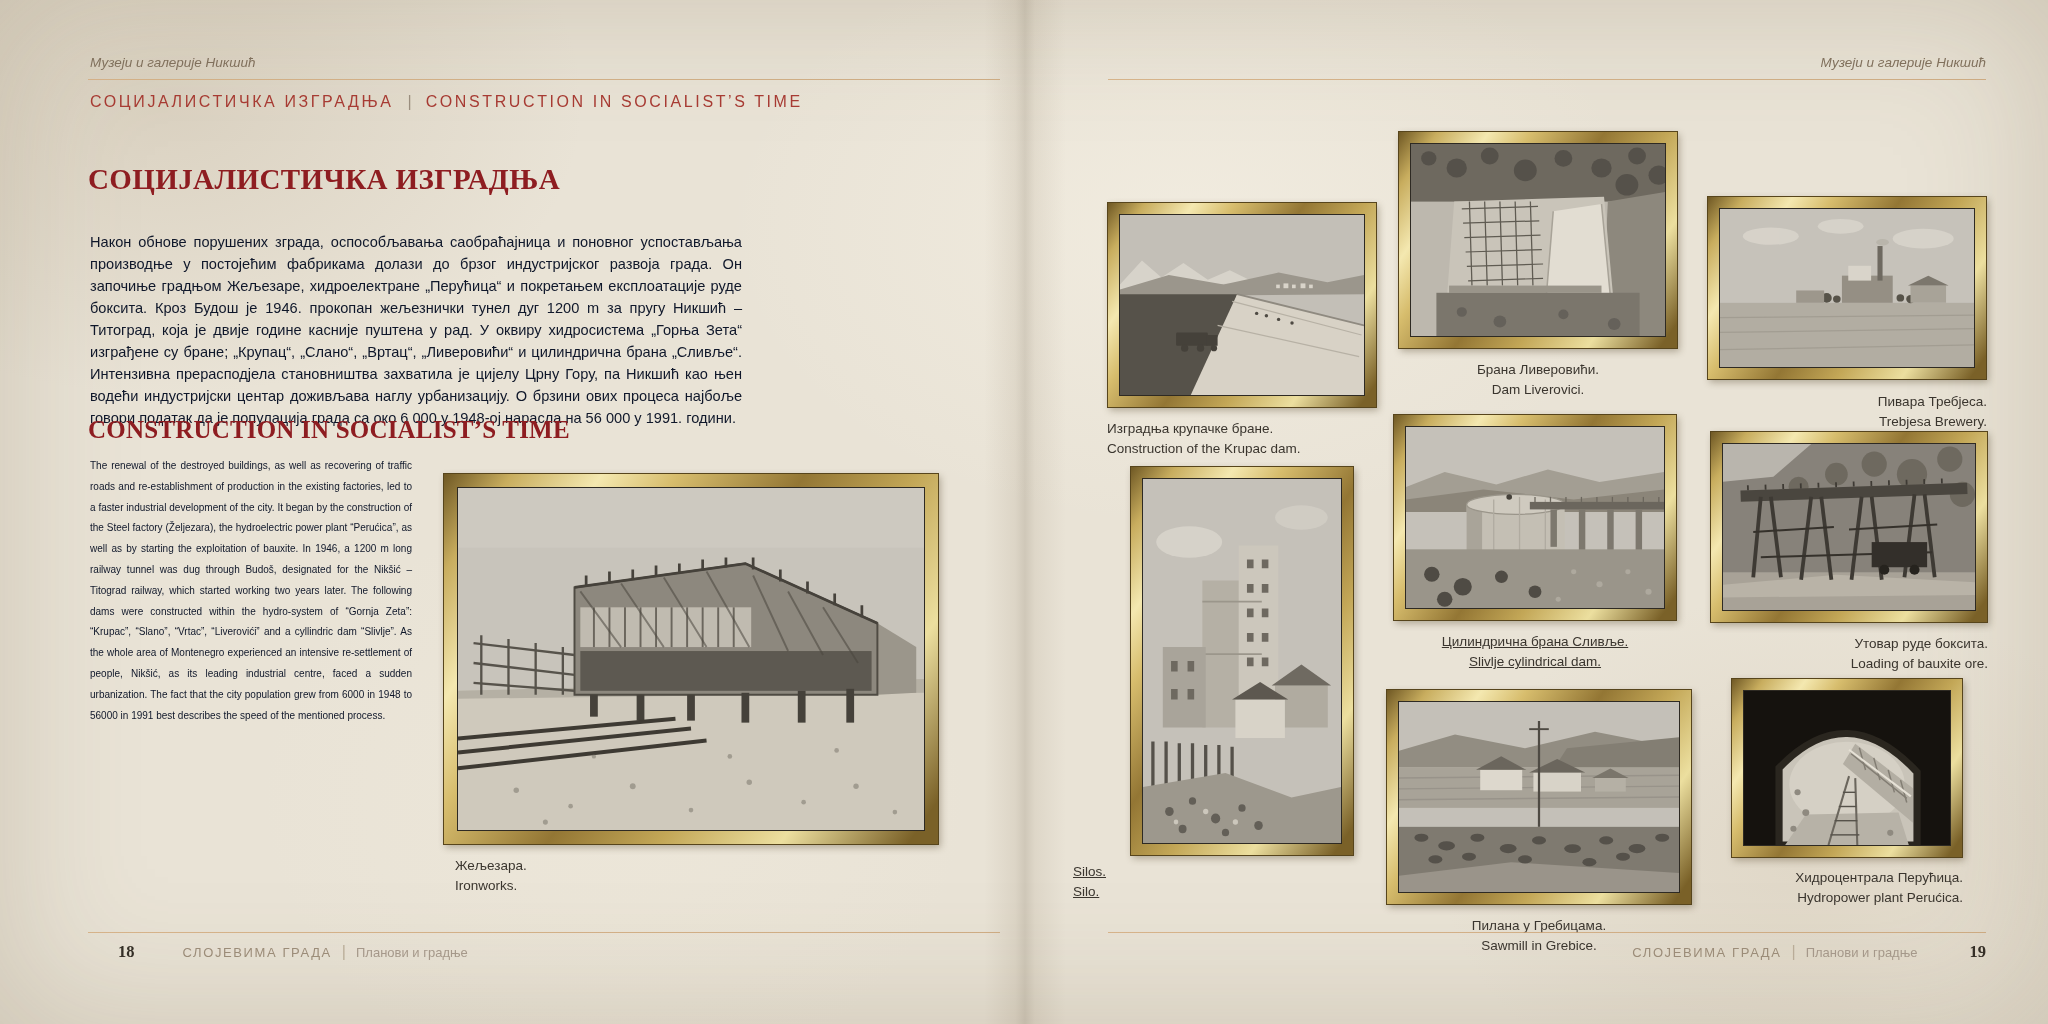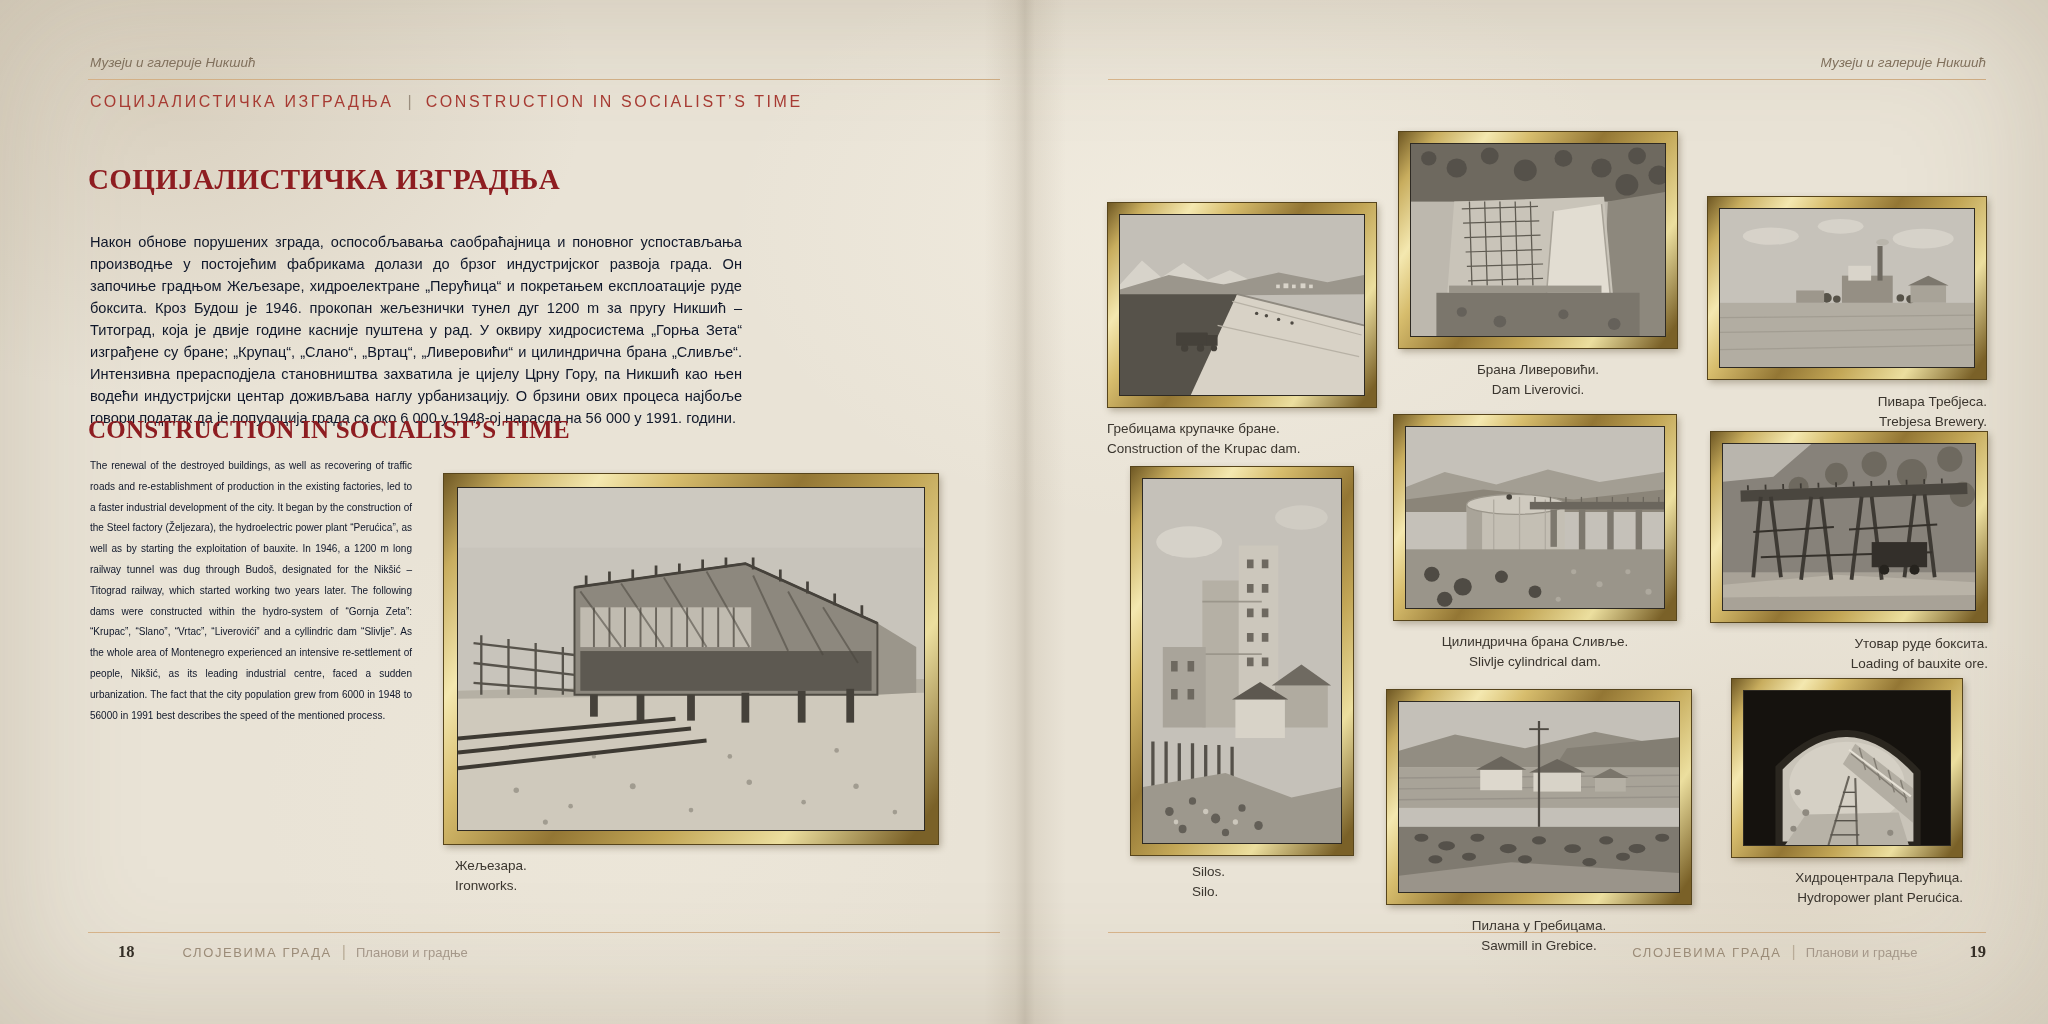--- a/index.html
+++ b/index.html
@@ -185,21 +185,21 @@
         <g fill="#4e4a43">
             <circle cx="112" cy="82" r="1.4"></circle>
             <circle cx="120" cy="84" r="1.4"></circle>
             <circle cx="130" cy="87" r="1.4"></circle>
             <circle cx="141" cy="90" r="1.4"></circle>
           </g>
       </svg>
     </div>
   </div>
   <div class="abs caption" style="left:1107px;top:419px;width:270px;">
-    <div>Гребицама крупачке бране.</div>
+    <div>Изградња крупачке бране.</div>
     <div>Construction of the Krupac dam.</div>
   </div>
 
   <div class="gframe" style="left:1398px;top:131px;width:280px;height:218px;">
     <div class="ph">
       <svg viewBox="0 0 200 160" preserveAspectRatio="none">
         <rect width="200" height="160" fill="#bdb8ae"></rect>
         <rect width="200" height="48" fill="#6e695f"></rect>
         <g fill="#55514a">
             <circle cx="14" cy="12" r="6"></circle>
@@ -327,21 +327,21 @@
         <g fill="#b3aea3" opacity=".8">
             <circle cx="130" cy="116" r="2"></circle>
             <circle cx="150" cy="126" r="2.4"></circle>
             <circle cx="172" cy="116" r="2"></circle>
             <circle cx="188" cy="132" r="2.4"></circle>
             <circle cx="118" cy="138" r="2"></circle>
           </g>
       </svg>
     </div>
   </div>
-  <div class="abs caption cap-center" style="left:1393px;top:632px;width:284px;">
+  <div class="abs caption cap-center" style="left:1393px;top:632px;width:284px;text-decoration:underline;">
     <div>Цилиндрична брана Сливље.</div>
     <div>Slivlje cylindrical dam.</div>
   </div>
 
   <div class="gframe" style="left:1710px;top:431px;width:278px;height:192px;">
     <div class="ph">
       <svg viewBox="0 0 200 132" preserveAspectRatio="none">
         <rect width="200" height="132" fill="#87827a"></rect>
         <polygon points="0,0 70,0 40,26 0,30" fill="#b9b5ad"></polygon>
         <g fill="#6e695f">
@@ -450,21 +450,21 @@
             <circle cx="70" cy="198" r="2.6"></circle>
           </g>
         <g fill="#d8d3c8" opacity=".8">
             <circle cx="38" cy="190" r="1.6"></circle>
             <circle cx="56" cy="196" r="1.6"></circle>
             <circle cx="20" cy="196" r="1.4"></circle>
           </g>
       </svg>
     </div>
   </div>
-  <div class="abs caption" style="left:1192px;top:862px;width:224px;">
+  <div class="abs caption" style="left:1073px;top:862px;width:224px;text-decoration:underline;">
     <div>Silos.</div>
     <div>Silo.</div>
   </div>
 
   <div class="gframe" style="left:1386px;top:689px;width:306px;height:216px;">
     <div class="ph">
       <svg viewBox="0 0 200 140" preserveAspectRatio="none">
         <rect width="200" height="140" fill="#c4c0b8"></rect>
         <polygon points="0,36 40,24 90,34 140,22 200,34 200,48 0,48" fill="#928d82"></polygon>
         <polygon points="120,34 200,26 200,52 110,50" fill="#837e73"></polygon>

